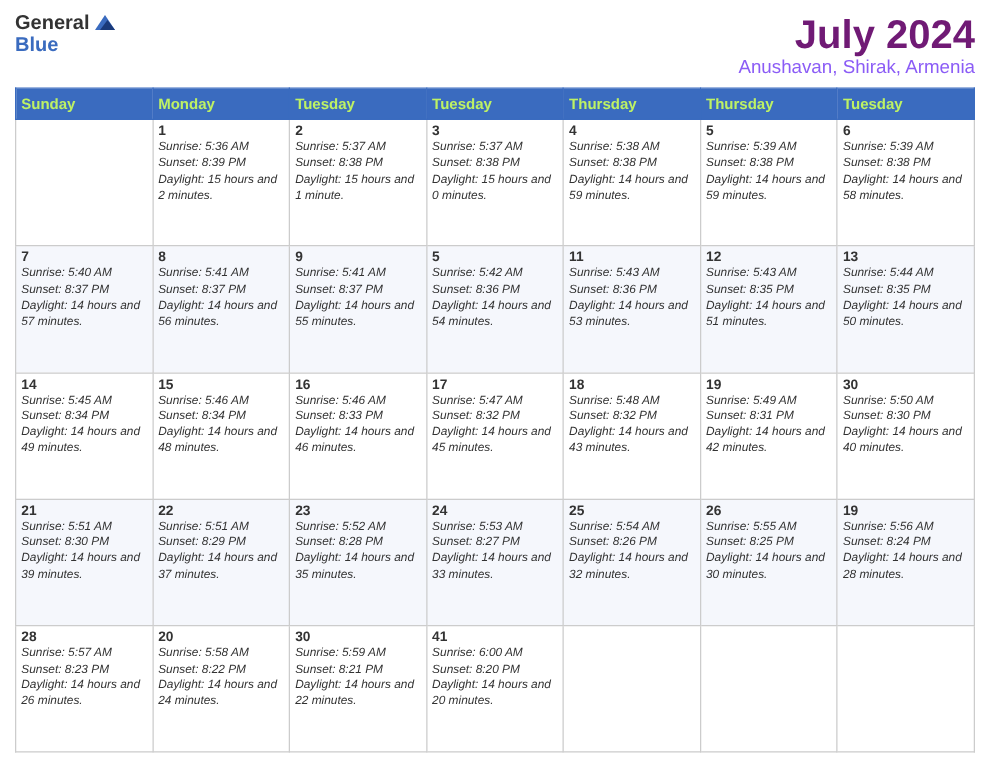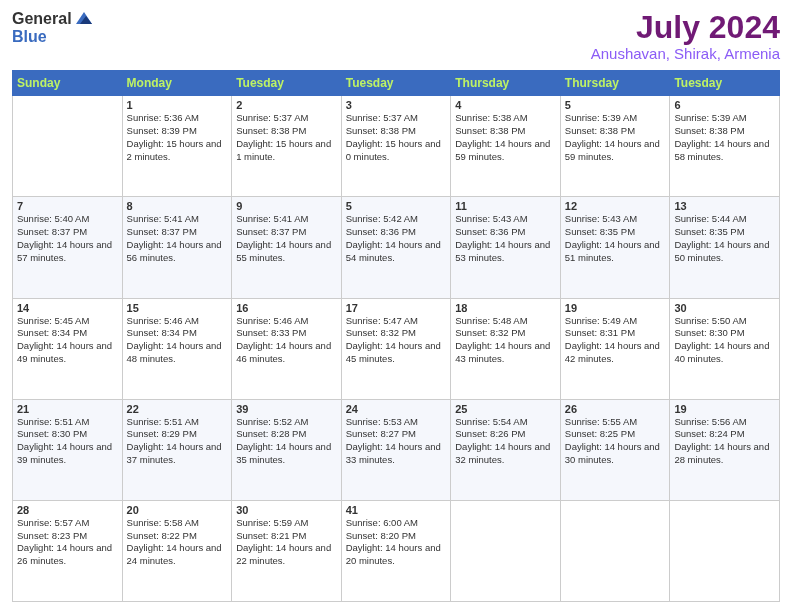--- a/index.html
+++ b/index.html
@@ -84,20 +84,21 @@
     .day-num {
       font-weight: bold;
       font-size: 11px;
       display: block;
       margin-bottom: 1px;
     }
     .day-info {
       font-size: 9.5px;
       line-height: 1.35;
       color: #333;
+      font-style: italic;
     }
     tr:nth-child(even) td {
       background-color: #f5f7fc;
     }
     tr:nth-child(odd) td {
       background-color: #ffffff;
     }
     .header-row th {
       background-color: #3a6bbf !important;
     }
@@ -228,21 +229,21 @@
         <tr>
           <td>
             <span class="day-num">21</span>
             <div class="day-info">Sunrise: 5:51 AM<br>Sunset: 8:30 PM<br>Daylight: 14 hours and 39 minutes.</div>
           </td>
           <td>
             <span class="day-num">22</span>
             <div class="day-info">Sunrise: 5:51 AM<br>Sunset: 8:29 PM<br>Daylight: 14 hours and 37 minutes.</div>
           </td>
           <td>
-            <span class="day-num">39</span>
+            <span class="day-num">23</span>
             <div class="day-info">Sunrise: 5:52 AM<br>Sunset: 8:28 PM<br>Daylight: 14 hours and 35 minutes.</div>
           </td>
           <td>
             <span class="day-num">24</span>
             <div class="day-info">Sunrise: 5:53 AM<br>Sunset: 8:27 PM<br>Daylight: 14 hours and 33 minutes.</div>
           </td>
           <td>
             <span class="day-num">25</span>
             <div class="day-info">Sunrise: 5:54 AM<br>Sunset: 8:26 PM<br>Daylight: 14 hours and 32 minutes.</div>
           </td>

